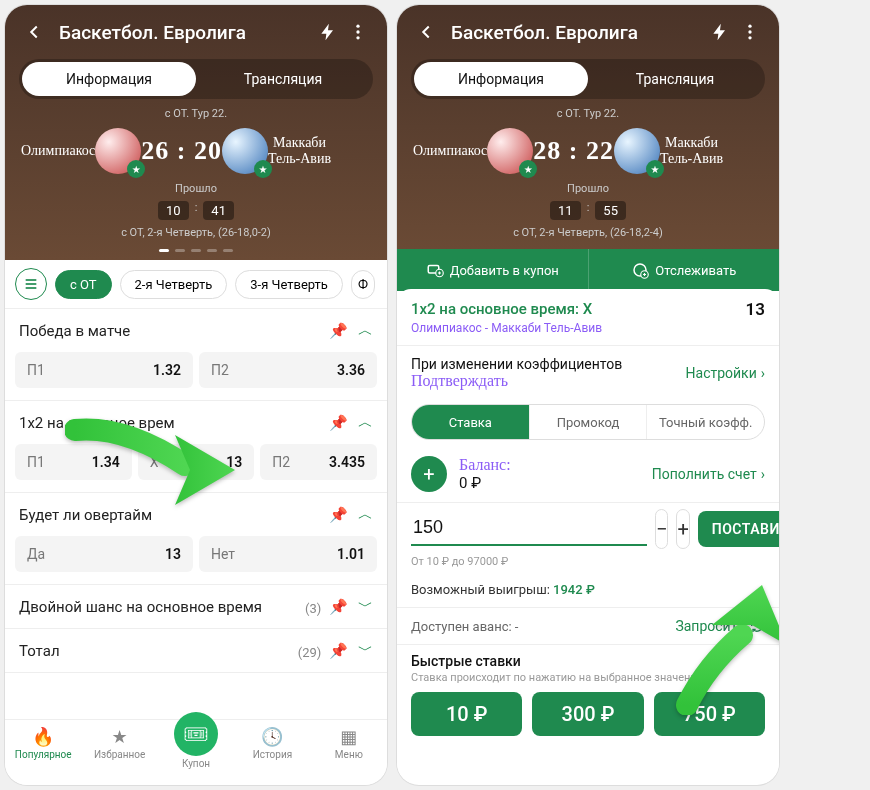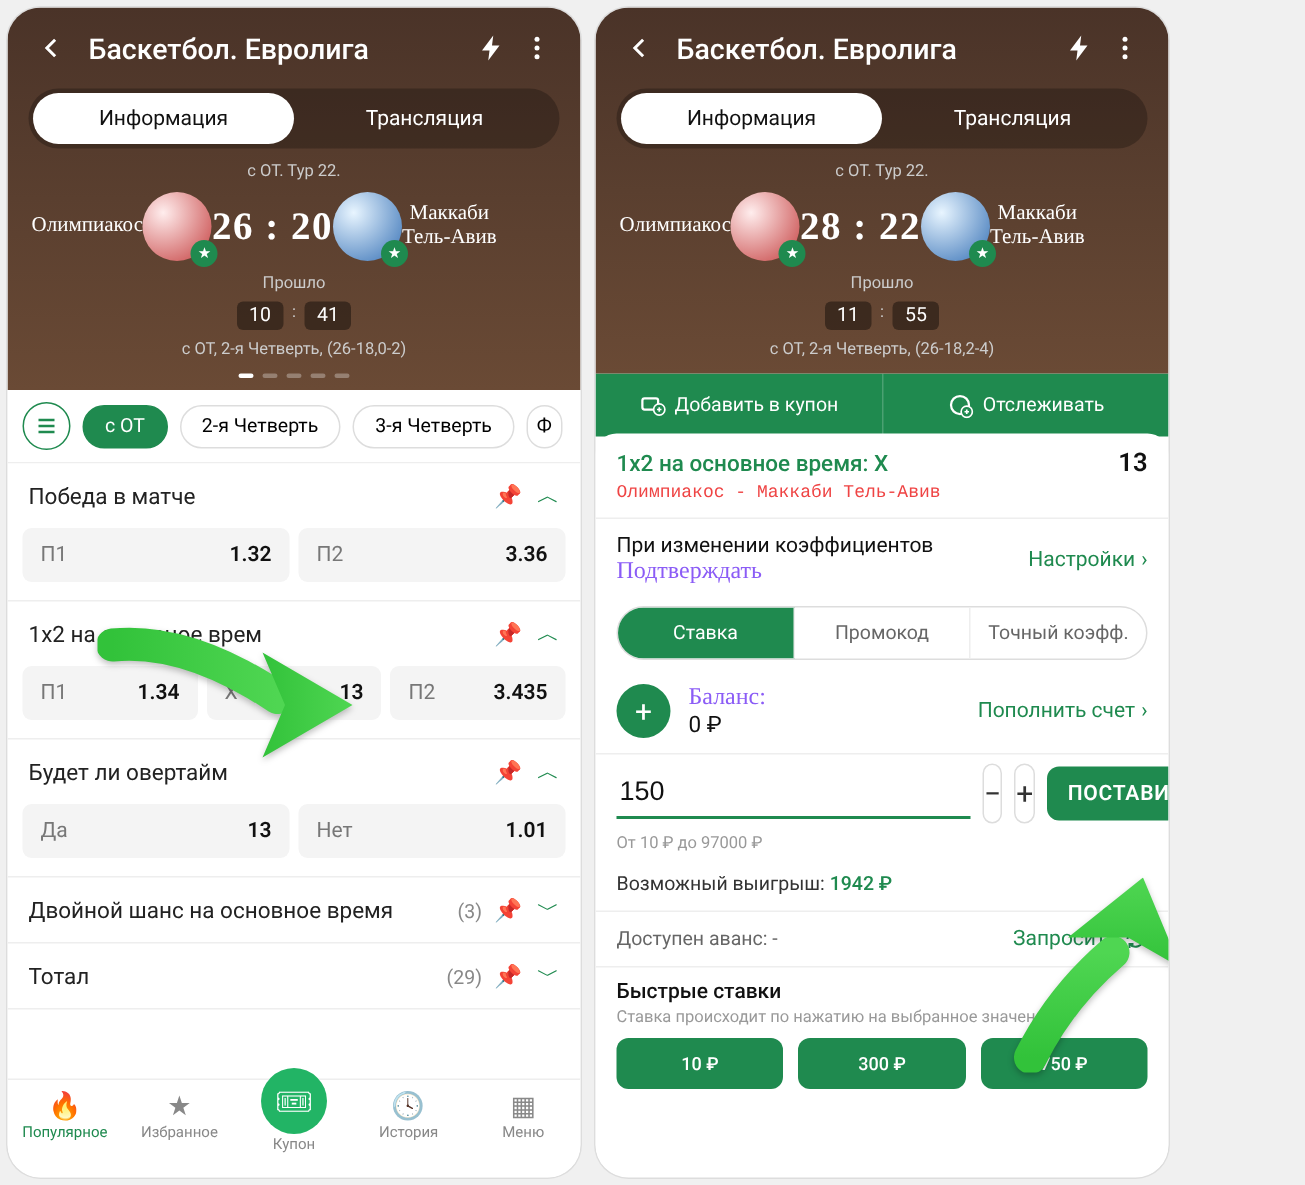--- a/index.html
+++ b/index.html
@@ -54,42 +54,42 @@
   .bn-item .ic { font-size:18px; margin-bottom:2px; }
   .bn-coupon { width:44px; height:44px; border-radius:50%; background:#22b465; color:#fff; display:flex; align-items:center; justify-content:center; position:relative; top:-14px; font-size:20px; }
 
   
   .action-bar { display:flex; background:#1f8a4f; color:#fff; }
   .action-bar .act { flex:1; display:flex; align-items:center; justify-content:center; gap:6px; padding:12px 0; font-size:13px; }
   .action-bar .act:first-child { border-right:1px solid rgba(255,255,255,.2); }
   .slip { padding:10px 14px 0; background:#fff; flex:1; overflow:hidden; border-top-left-radius:14px; border-top-right-radius:14px; position:relative; top:-2px;}
   .slip-title { color:#1f8a4f; font-size:15px; font-weight:500; display:flex; justify-content:space-between; align-items:center; }
   .slip-title .odd { color:#111; font-size:17px; font-weight:600; }
-  .slip-sub { color:#ef4444; font-size:12px; padding:2px 0 10px;font-family:Liberation Mono, monospace; }
+  .slip-sub { color:#8b5cf6; font-size:12px; padding:2px 0 10px; }
   .divider { height:1px; background:#eee; margin:0 -14px; }
   .row-flex { display:flex; align-items:center; justify-content:space-between; padding:10px 0; }
   .small-gray { font-size:16px; color:#8b5cf6;font-family:Liberation Serif, serif; }
   .green-link { color:#1f8a4f; font-size:14px; display:flex; align-items:flex-start; gap:4px; }
   .seg3 { display:flex; border:1px solid #ddd; border-radius:20px; overflow:hidden; margin:4px 0 10px; height:36px; }
   .seg3 .s { flex:1; display:flex; align-items:center; justify-content:center; font-size:13px; color:#666; border-right:1px solid #eee; }
   .seg3 .s:last-child { border-right:none; }
   .seg3 .s.active { background:#1f8a4f; color:#fff; }
   .bal-row { display:flex; align-items:center; gap:12px; padding:6px 0 10px; }
   .plus-circ { width:36px; height:36px; border-radius:50%; background:#1f8a4f; color:#fff; display:flex; align-items:center; justify-content:center; font-size:20px; }
   .stake-row { display:flex; align-items:center; gap:8px; padding:6px 0; }
   .stake-input { flex:1; border:none; border-bottom:2px solid #1f8a4f; font-size:18px; padding:4px 2px 6px; color:#111; outline:none; }
   .sq-btn { width:40px; height:40px; border:1px solid #ddd; border-radius:8px; display:flex; align-items:center; justify-content:center; font-size:20px; color:#333; }
   .submit-btn { background:#1f8a4f; color:#fff; border-radius:8px; padding:10px 14px; font-size:14px; font-weight:600; letter-spacing:.5px; }
   .range-hint { font-size:11px; color:#999; padding:0 0 8px; }
   .possible { font-size:13px; padding:6px 0 10px; color:#333; }
   .possible .amt { color:#1f8a4f; font-weight:500; }
   .quick-title { font-size:14px; font-weight:500; padding:8px 0 2px; color:#111; }
   .quick-sub { font-size:11px; color:#999; padding-bottom:8px; }
   .quick-row { display:flex; gap:10px; }
-  .quick-btn { flex:1; background:#1f8a4f; color:#fff; border-radius:8px; padding:10px 0; text-align:center; font-size:12px; font-weight:500; }
+  .quick-btn { flex:1; background:#1f8a4f; color:#fff; border-radius:8px; padding:10px 0; text-align:center; font-size:20px; font-weight:500; }
   svg.arrow { filter:drop-shadow(0 2px 2px rgba(0,0,0,.25)); }
 </style>
 </head>
 <body>
 
 <div class="phone">
   <div class="header-zone">
     <div class="topbar">
       <div class="icon-btn">
         <svg width="22" height="22" viewBox="0 0 24 24" fill="none" stroke="#fff" stroke-width="2.2">

